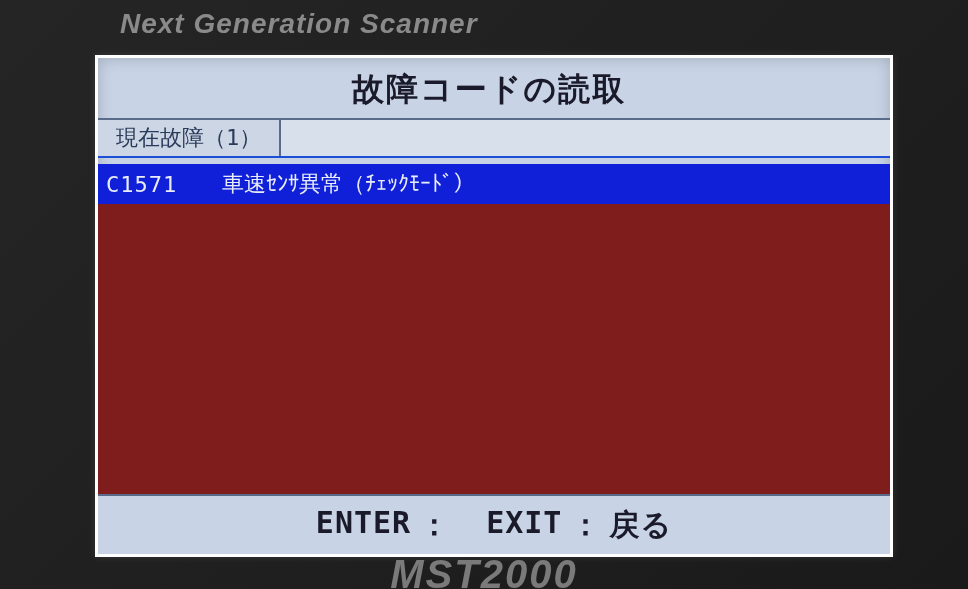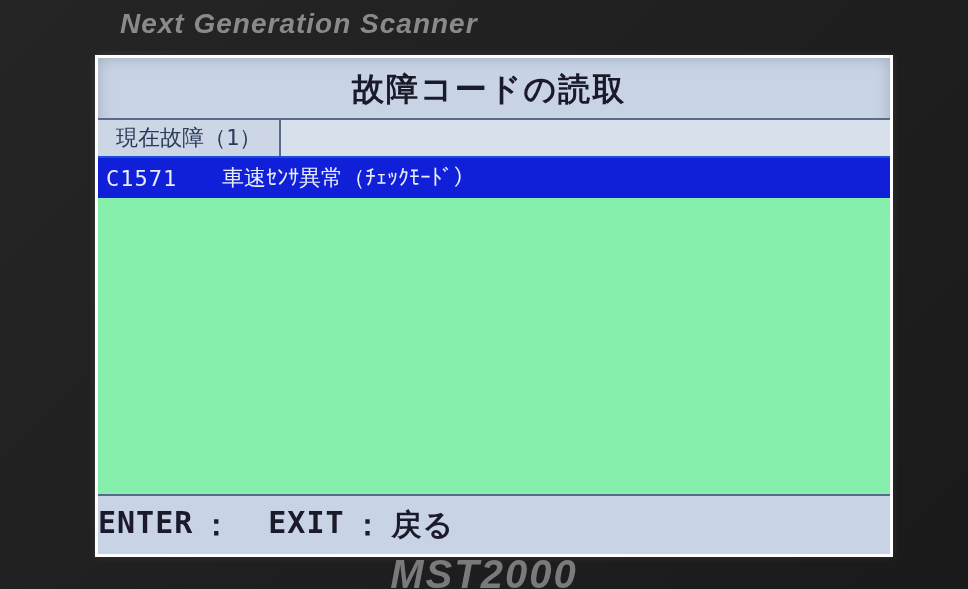--- a/index.html
+++ b/index.html
@@ -76,22 +76,23 @@
       font-size: 22px;
       color: #2a3a5a;
       border-right: 2px solid #5a6a8a;
       background: #ccd6e4;
       display: flex;
       align-items: center;
       cursor: pointer;
     }
     .dtc-list {
       flex: 1;
-      background: #86efac;
+      background: #7f1d1d;
       overflow-y: auto;
+      margin-top: 6px;
     }
     .dtc-row {
       display: flex;
       align-items: center;
       height: 40px;
       background: #1020d8;
       color: #e8ecf8;
       font-size: 22px;
       cursor: pointer;
     }
@@ -103,20 +104,21 @@
     .dtc-desc {
       flex: 1;
       padding-left: 4px;
     }
     .footer-bar {
       height: 60px;
       background: #c8d4e6;
       border-top: 2px solid #5a6a8a;
       display: flex;
       align-items: center;
+      justify-content: center;
       gap: 36px;
       font-size: 30px;
       color: #1a1a2a;
       font-weight: bold;
       letter-spacing: 1px;
     }
     .footer-item {
       display: flex;
       gap: 8px;
     }

